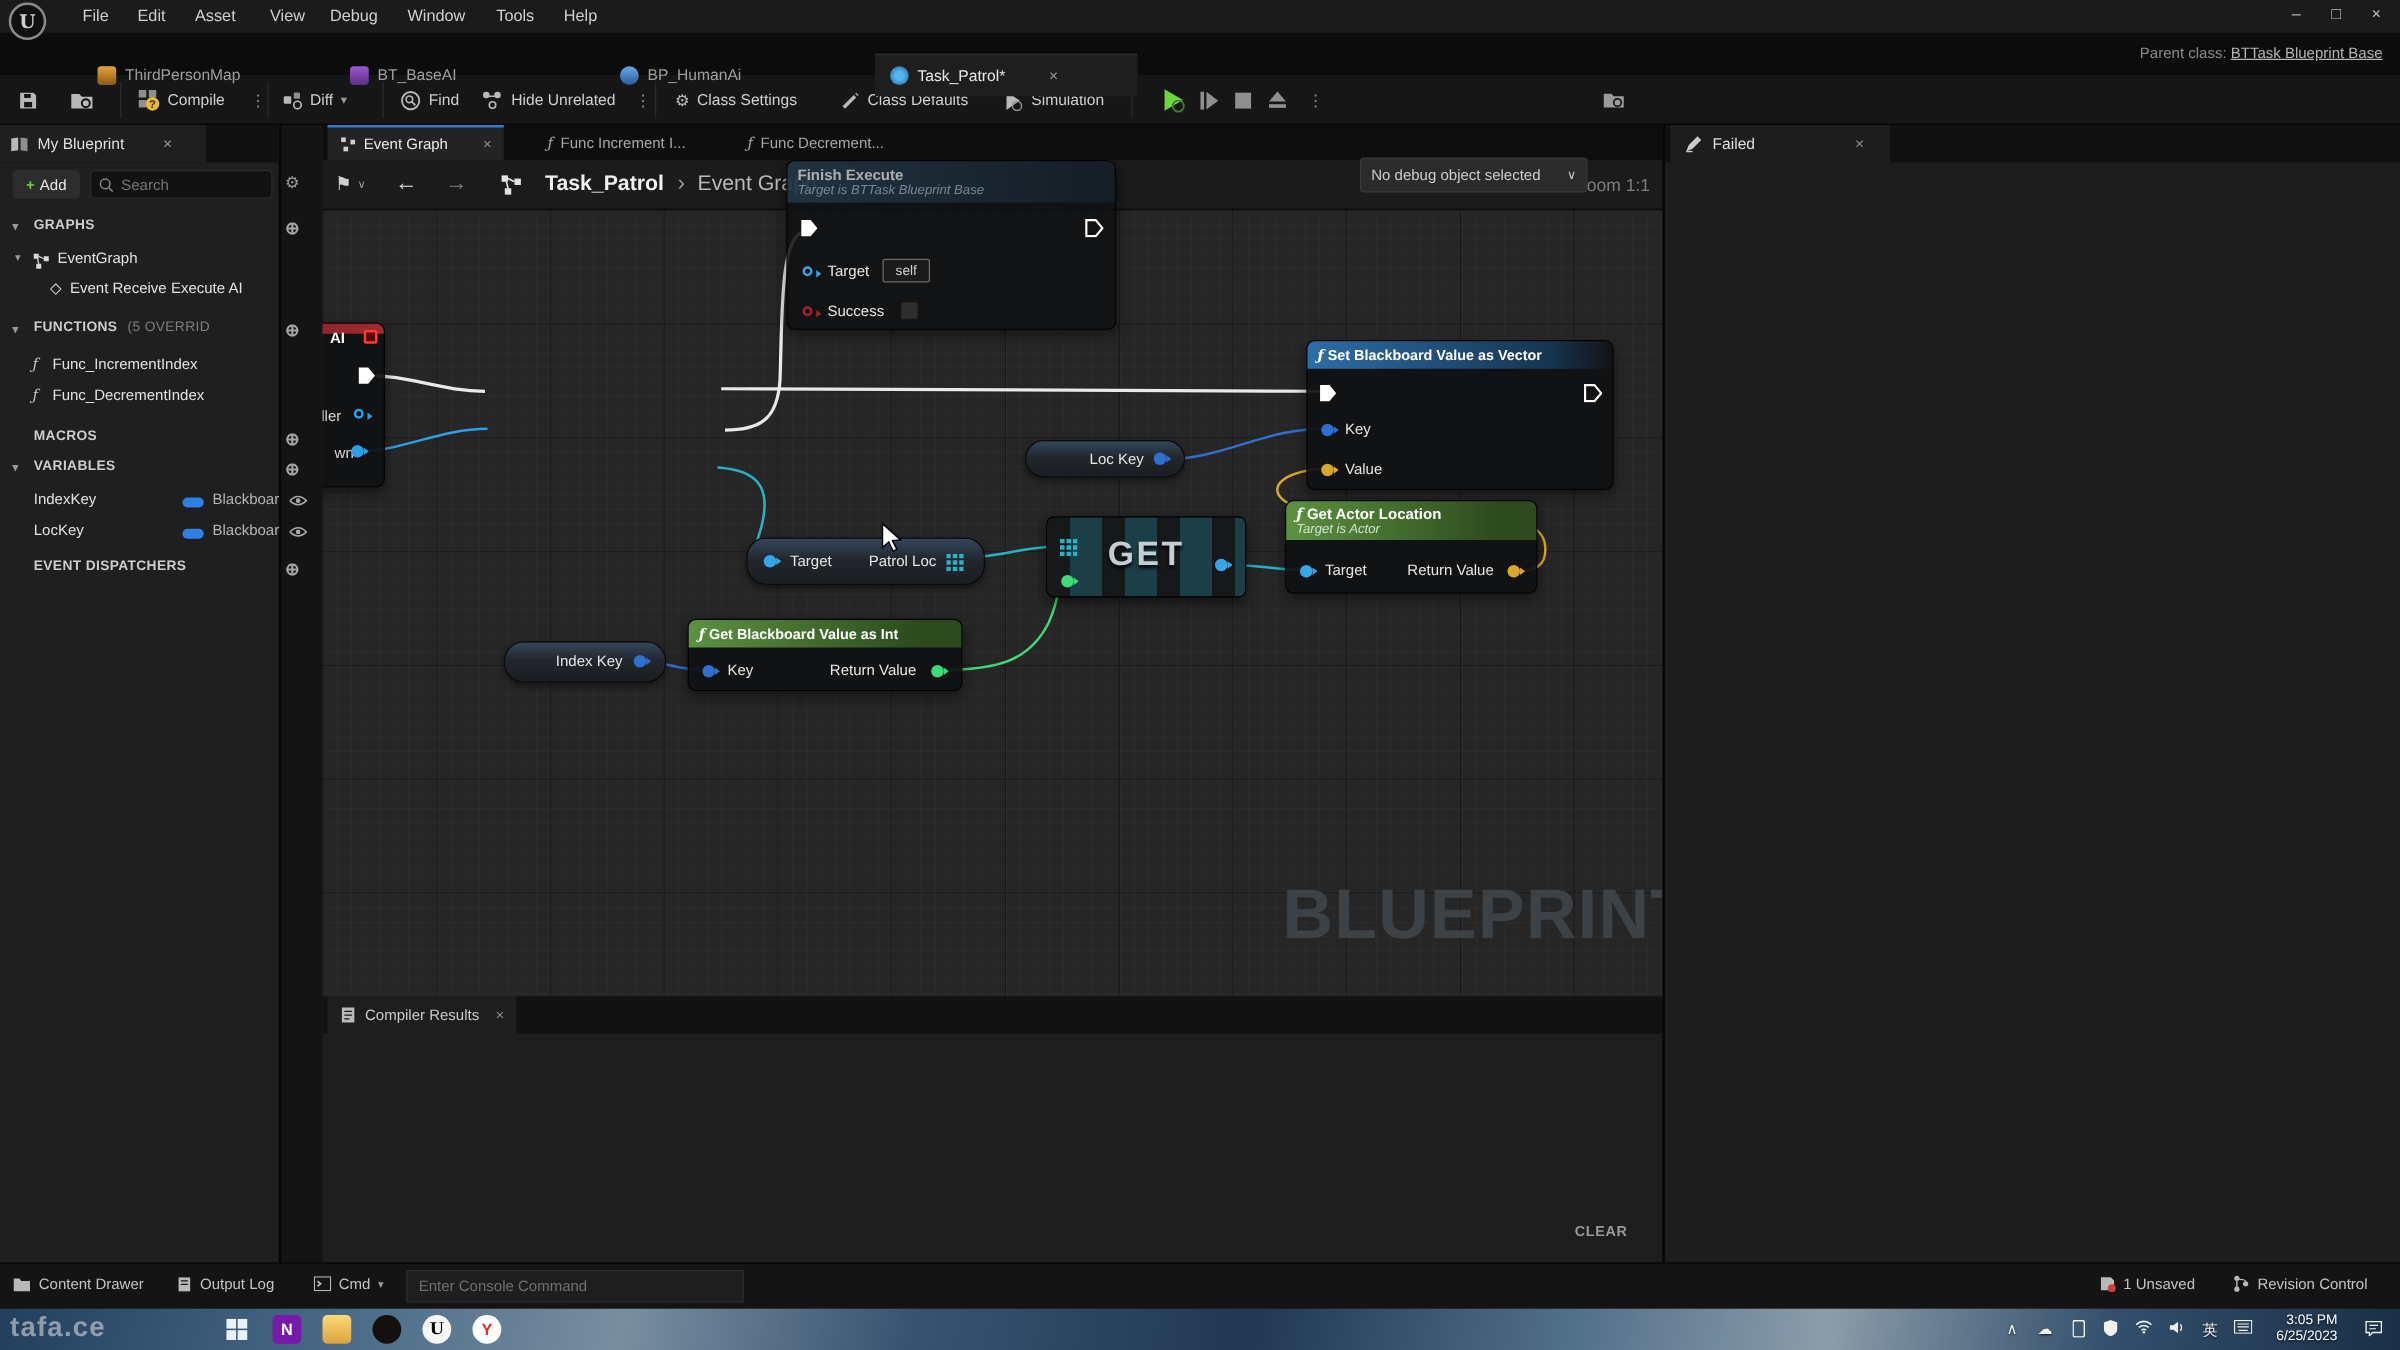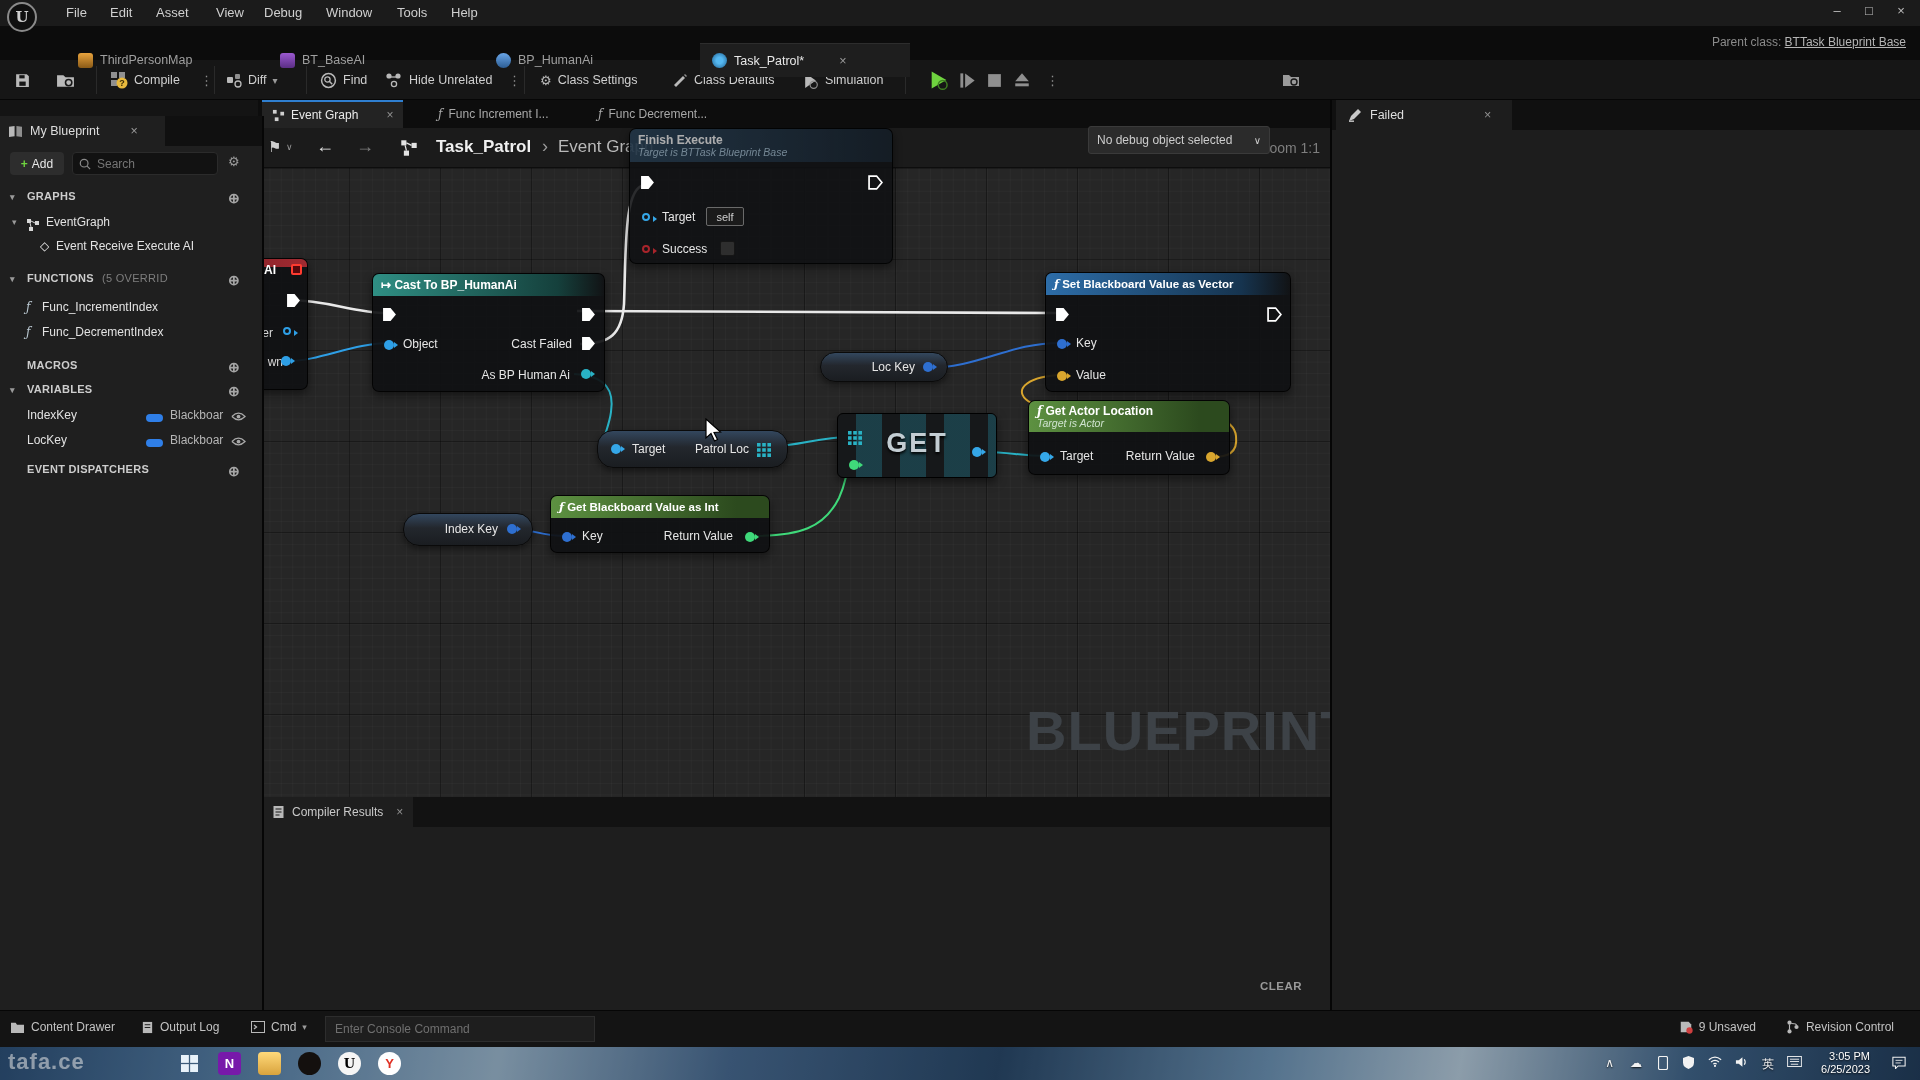--- a/index.html
+++ b/index.html
@@ -28,21 +28,21 @@
   .tbtn { position:absolute; top:8px; height:24px; display:flex; align-items:center; gap:6px;
           font-size:12.5px; color:#cfcfcf; }
   .tico { font-size:13px; color:#b9b9b9; }
   .tsep { position:absolute; top:6px; width:1px; height:28px; background:#2a2a2a; }
   .dots { color:#8e8e8e; font-size:13px; }
   #debugsel { left:1088px; top:66px; width:182px; height:28px; background:#2b2b2b; border:1px solid #3a3a3a;
               border-radius:3px; font-size:12px; color:#cdcdcd; display:flex; align-items:center;
               justify-content:space-between; padding:0 8px; }
 
   
-  #sidebar { left:0; top:116px; width:264px; height:910px; background:#1f1f1f; border-right:2px solid #060606; z-index:20; }
+  #sidebar { left:0; top:100px; width:225px; height:910px; background:#1f1f1f; border-right:2px solid #060606; z-index:20; }
   #sb-tabstrip { left:0; top:0; width:100%; height:30px; background:#101010; position:absolute; }
   #sb-tab { position:absolute; left:0; top:0; width:165px; height:30px; background:#1f1f1f; display:flex;
             align-items:center; gap:7px; padding:0 8px; font-size:12.5px; color:#dedede; }
   .srow { position:absolute; left:0; width:258px; height:22px; font-size:12px; color:#e2e2e2; }
   .shead { font-weight:bold; font-size:11px; color:#cdcdcd; letter-spacing:.3px; }
   .caret { position:absolute; left:10px; color:#9a9a9a; font-size:9px; top:2px; }
   .plusc { position:absolute; left:228px; top:0px; color:#a5a5a5; font-size:14px; }
   .typepill { position:absolute; width:17px; height:8px; border-radius:4px; background:#2f7fe8; top:6px; }
   .eye { position:absolute; left:231px; top:3px; width:15px; height:11px; }
 
@@ -446,40 +446,20 @@
         </div>
         <svg class="icon abs" style="right:6px; top:34px" width="15" height="15" viewBox="0 0 14 14">
             <path d="M1,1 L8,1 L13,7 L8,13 L1,13 Z" fill="#fff"></path>
           </svg>
         <span class="plabel" style="right:34px; top:67px; color:#d8d8d8">ller</span>
         <span class="pin hollow" style="right:16px; top:68px; color:#2e9fe6"></span>
         <span class="plabel" style="right:24px; top:96px; color:#d8d8d8">wn</span>
         <span class="pin filled" style="right:16px; top:97px; color:#2e9fe6"></span>
       </div>
 
-      <div class="node" style="left:114px; top:145px; width:233px; height:119px">
-        <div class="nhead" style="background:linear-gradient(90deg,#2f8f84,#15403c 80%,rgba(18,20,22,.3))">
-          <span>↦</span>
-          <span>Cast To BP_HumanAi</span>
-        </div>
-        <svg class="icon abs" style="left:9px; top:33px" width="15" height="15" viewBox="0 0 14 14">
-            <path d="M1,1 L8,1 L13,7 L8,13 L1,13 Z" fill="#fff"></path>
-          </svg>
-        <svg class="icon abs" style="right:8px; top:33px" width="15" height="15" viewBox="0 0 14 14">
-            <path d="M1,1 L8,1 L13,7 L8,13 L1,13 Z" fill="#fff"></path>
-          </svg>
-        <span class="pin filled" style="left:11px; top:66px; color:#2e9fe6"></span>
-        <span class="plabel" style="left:30px; top:63px">Object</span>
-        <span class="plabel" style="right:32px; top:63px">Cast Failed</span>
-        <svg class="icon abs" style="right:8px; top:62px" width="15" height="15" viewBox="0 0 14 14">
-            <path d="M1,1 L8,1 L13,7 L8,13 L1,13 Z" fill="#fff"></path>
-          </svg>
-        <span class="plabel" style="right:34px; top:94px">As BP Human Ai</span>
-        <span class="pin filled" style="right:13px; top:95px; color:#29b2c5"></span>
-      </div>
 
       <div class="node" style="left:371px; top:0; width:264px; height:136px; background:rgba(16,17,19,.88)">
         <div class="nhead" style="background:linear-gradient(90deg,rgba(62,110,150,.55),rgba(30,55,78,.45)); opacity:.65">
           <span>Finish Execute</span>
           <div class="nsub" style="color:#a8c4d8">Target is BTTask Blueprint Base</div>
         </div>
         <svg class="icon abs" style="left:10px; top:46px" width="15" height="15" viewBox="0 0 14 14">
             <path d="M1,1 L8,1 L13,7 L8,13 L1,13 Z" fill="#fff"></path>
           </svg>
         <svg class="icon abs" style="right:9px; top:46px" width="15" height="15" viewBox="0 0 14 14">
@@ -639,21 +619,21 @@
         </svg>
       <span>Cmd</span>
       <span style="font-size:9px; color:#9a9a9a">▾</span>
     </div>
     <input id="console" placeholder="Enter Console Command" style="">
     <div class="stitem" style="right:164px">
       <svg class="icon" width="14" height="14" viewBox="0 0 16 16">
           <path d="M2 2h9l3 3v9H2z" fill="#b9b9b9"></path>
           <circle cx="12" cy="12" r="3.6" fill="#cf3f3f"></circle>
         </svg>
-      <span>9 Unsaved</span>
+      <span>1 Unsaved</span>
     </div>
     <div class="stitem" style="right:26px">
       <svg class="icon" width="14" height="14" viewBox="0 0 16 16">
           <circle cx="4" cy="3" r="2.4" fill="#b9b9b9"></circle>
           <circle cx="4" cy="13" r="2.4" fill="#b9b9b9"></circle>
           <circle cx="12" cy="8" r="2.4" fill="#b9b9b9"></circle>
           <path d="M4 5v6 M6 4 Q12 4 12 6" stroke="#b9b9b9" fill="none" stroke-width="1.3"></path>
         </svg>
       <span>Revision Control</span>
     </div>

